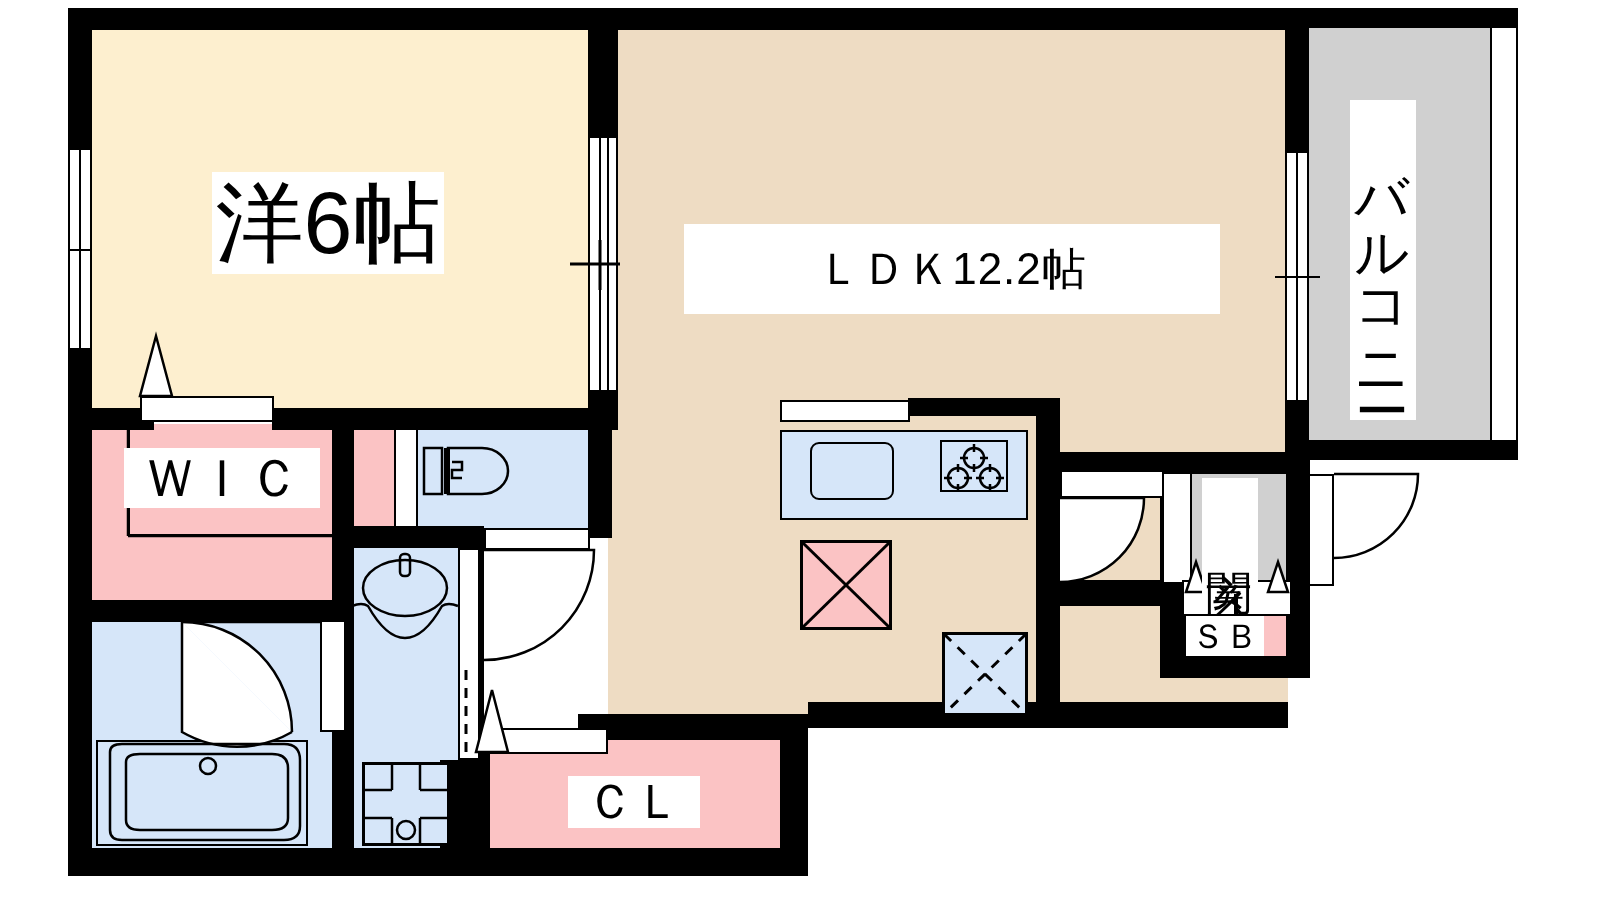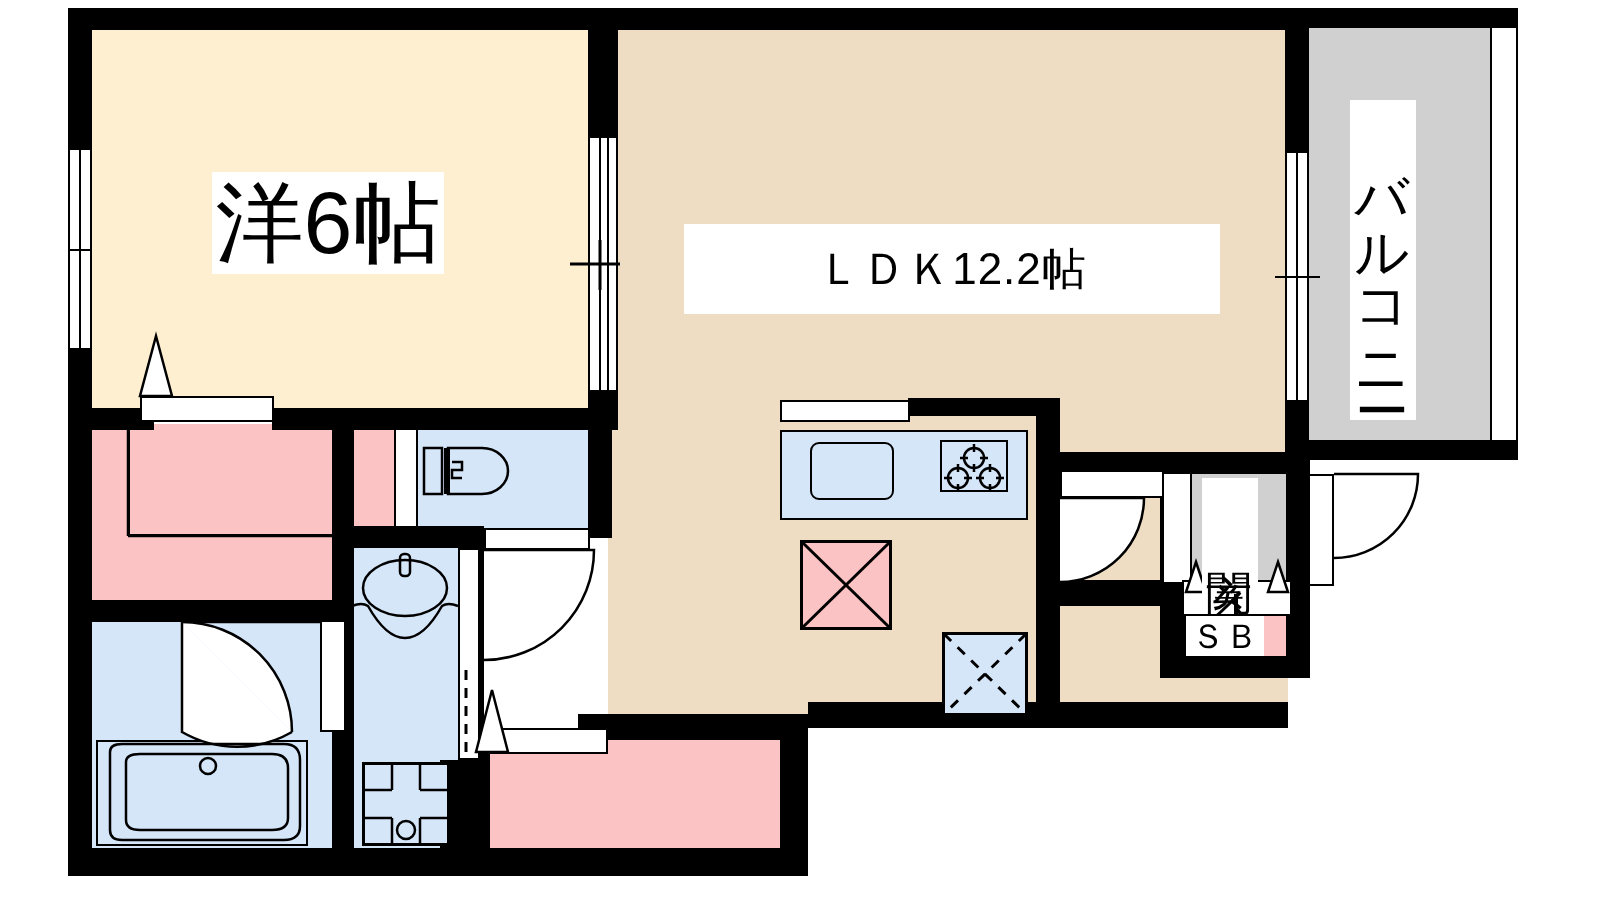--- a/index.html
+++ b/index.html
@@ -271,19 +271,21 @@
       <circle cx="406" cy="830" r="9"></circle>
     </g>
   </svg>
 
   <div class="label" style="left:212px; top:172px; width:232px; height:102px; font-size:88px;">洋6帖</div>
 
   <div class="label" style="left:684px; top:224px; width:536px; height:90px; font-size:44px; letter-spacing:1px;">ＬＤＫ12.2帖</div>
 
   <div class="label label-vert" style="left:1350px; top:100px; width:66px; height:320px; font-size:54px;">バルコニー</div>
 
-
+  <div class="label" style="left:124px; top:448px; width:196px; height:60px; font-size:52px;">ＷＩＣ</div>
+
+  <div class="label" style="left:568px; top:776px; width:132px; height:52px; font-size:48px;">ＣＬ</div>
 
   <div class="label label-vert" style="left:1202px; top:478px; width:56px; height:116px; font-size:46px;">玄関</div>
 
   <div class="label" style="left:1186px; top:616px; width:78px; height:40px; font-size:34px;">ＳＢ</div>
 
 </div>
 
 </body></html>

